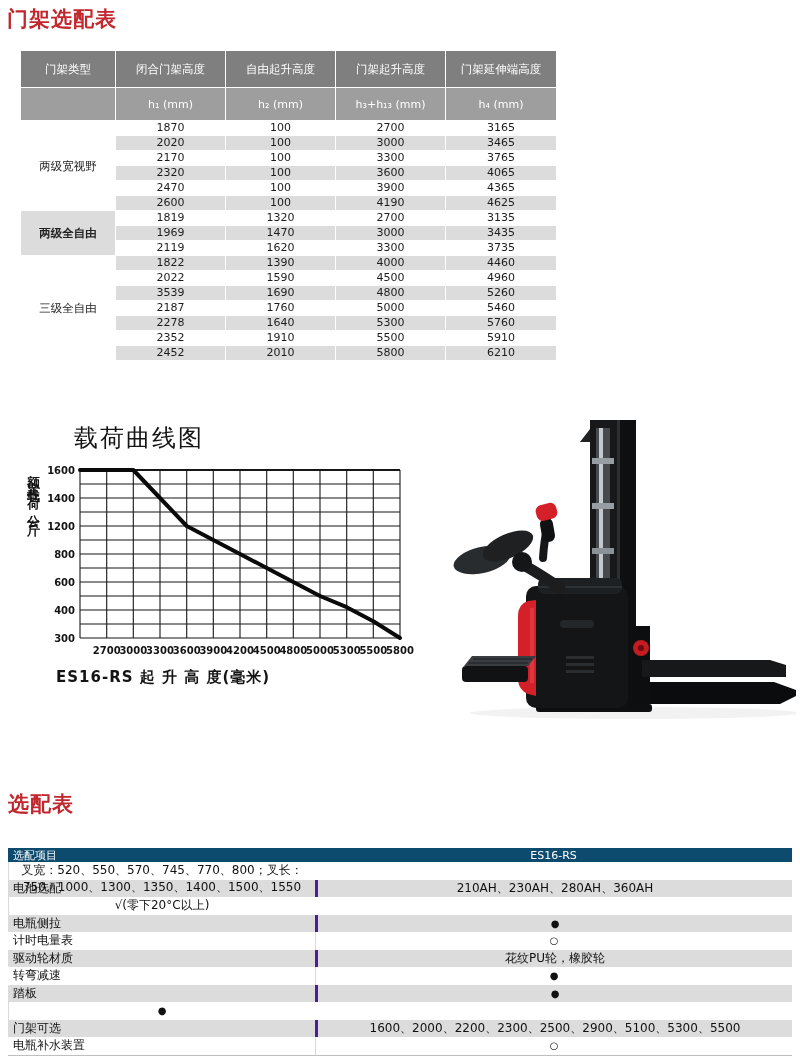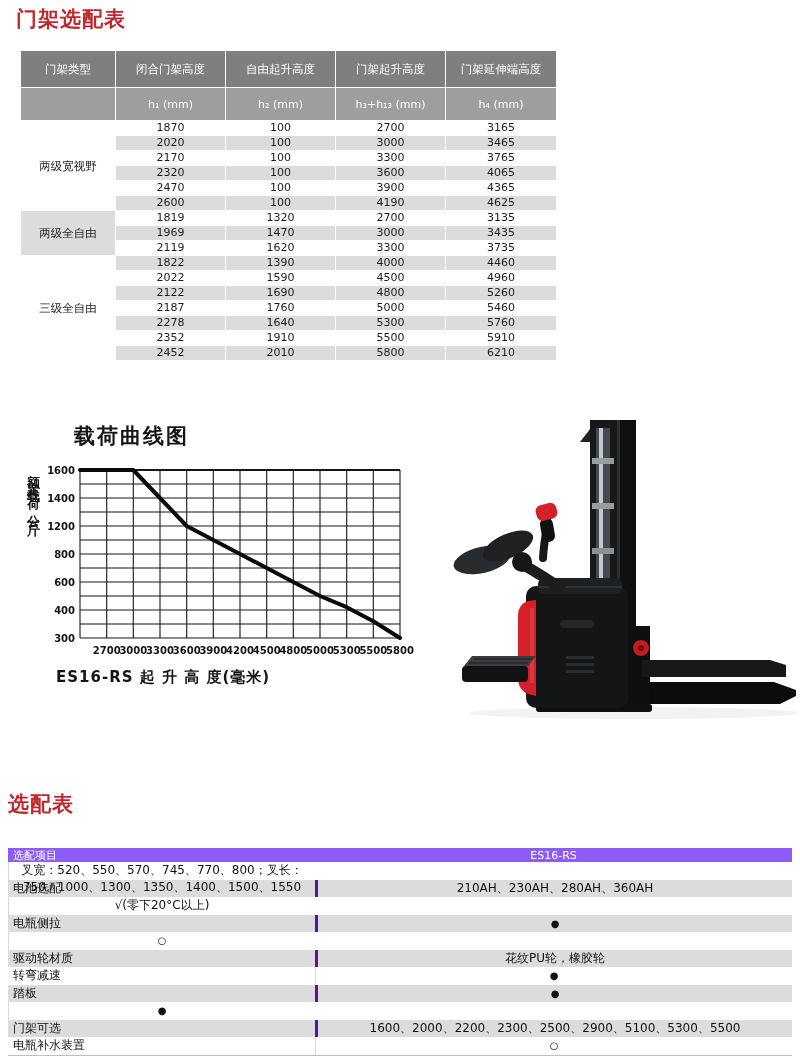--- a/index.html
+++ b/index.html
@@ -15,54 +15,54 @@
   #mast-wrap{left:20px;top:50px;width:531px;}
   #mast-table{border-collapse:separate;border-spacing:1px;width:100%;background:#fff;table-layout:fixed;}
   #mast-table th{font-weight:normal;color:#fff;padding:8px;}
   #mast-table tr.hdr1 th{background:#7f7f7f;height:20px;font-size:11.5px;}
   #mast-table tr.hdr2 th{background:#9e9e9e;height:16px;font-size:11px;}
   #mast-table td{text-align:center;font-size:11px;height:14px;line-height:14px;padding:0 2px;color:#1c1c1c;}
   #mast-table tr.even td{background:#ffffff;}
   #mast-table tr.odd td{background:#dcdcdc;}
   #mast-table td.group-cell{font-size:11.5px;color:#222;}
   #mast-table td.g-white{background:#ffffff !important;}
-  #mast-table td.g-gray{background:#dcdcdc !important;}
+  #mast-table td.g-gray{background:#dcdcdc !important;font-weight:bold;}
 
   
-  #chart-title{left:74px;top:422px;font-size:21px;font-weight:bold;color:#151515;letter-spacing:2px;}
+  #chart-title{left:74px;top:422px;font-size:24px;font-weight:normal;color:#151515;letter-spacing:2px;}
   #chart-ylabel{left:24px;top:464px;writing-mode:vertical-rl;font-size:13px;font-weight:bold;
     letter-spacing:7px;color:#141414;height:205px;}
   #chart-svg{left:48px;top:460px;}
   #chart-svg text.tick{font-size:10px;font-weight:bold;fill:#141414;font-family:"DejaVu Sans","Liberation Sans",sans-serif;}
   #chart-caption{left:56px;top:668px;font-size:15px;font-weight:bold;color:#141414;letter-spacing:1px;}
 
   
   #product{left:440px;top:388px;}
 
   
   #opt-title{left:8px;top:790px;}
   #options-table{left:8px;top:848px;width:784px;border-bottom:1px solid #bfbfbf;}
-  .opt-header{display:grid;grid-template-columns:307px 1fr;background:#8b5cf6;color:#fff;
+  .opt-header{display:grid;grid-template-columns:307px 1fr;background:#0c4a6e;color:#fff;
     height:14px;align-items:center;font-size:11px;}
   .opt-header .h-left{padding-left:5px;}
   .opt-header .h-right{text-align:center;}
   .opt-row{display:grid;grid-template-columns:307px 1fr;height:17.5px;align-items:stretch;font-size:12px;color:#111;}
   .opt-row.odd{background:#dcdcdc;}
   .opt-label{padding-left:5px;display:flex;align-items:center;}
   .opt-value{display:flex;align-items:center;justify-content:center;text-align:center;}
   .opt-row.even .opt-value{border-left:1px solid #d9d9d9;}
   .opt-row.odd .opt-value{border-left:3px solid #4c1d95;}
   .opt-value.dot{font-size:10px;}
 </style>
 </head>
 <body>
 
 <div id="page">
 
-  <div class="abs sec-title" style="left:16px;top:5px;">门架选配表</div>
+  <div class="abs sec-title" style="left:7px;top:5px;">门架选配表</div>
 
   <div class="abs" id="mast-wrap">
     <table id="mast-table">
       <colgroup>
         <col style="width:94px">
           <col style="width:109px">
           <col style="width:109px">
         <col style="width:109px">
           <col style="width:110px">
       </colgroup>
@@ -146,21 +146,21 @@
             <td>4000</td>
             <td>4460</td>
           </tr>
           <tr class="even">
             <td>2022</td>
             <td>1590</td>
             <td>4500</td>
             <td>4960</td>
           </tr>
           <tr class="odd">
-            <td>2122</td>
+            <td>3539</td>
             <td>1690</td>
             <td>4800</td>
             <td>5260</td>
           </tr>
           <tr class="even">
             <td>2187</td>
             <td>1760</td>
             <td>5000</td>
             <td>5460</td>
           </tr>
@@ -302,20 +302,21 @@
           <div class="opt-value">210AH、230AH、280AH、360AH</div>
         </div>
         <div class="opt-row even">
           <div class="opt-value">√(零下20°C以上)</div>
         </div>
         <div class="opt-row odd">
           <div class="opt-label">电瓶侧拉</div>
           <div class="opt-value dot">●</div>
         </div>
         <div class="opt-row even">
+          <div class="opt-label">计时电量表</div>
           <div class="opt-value dot">○</div>
         </div>
         <div class="opt-row odd">
           <div class="opt-label">驱动轮材质</div>
           <div class="opt-value">花纹PU轮，橡胶轮</div>
         </div>
         <div class="opt-row even">
           <div class="opt-label">转弯减速</div>
           <div class="opt-value dot">●</div>
         </div>

